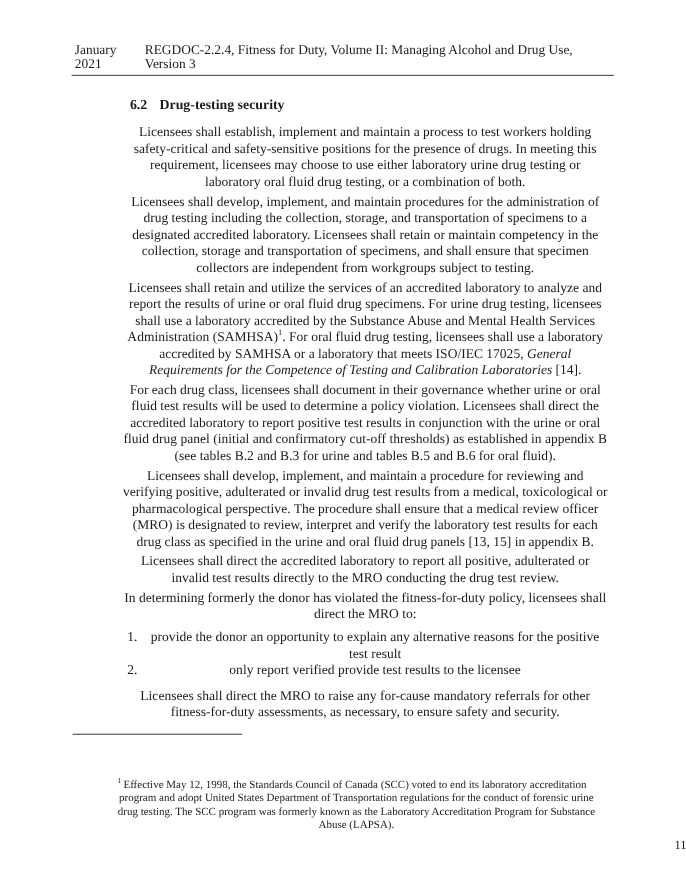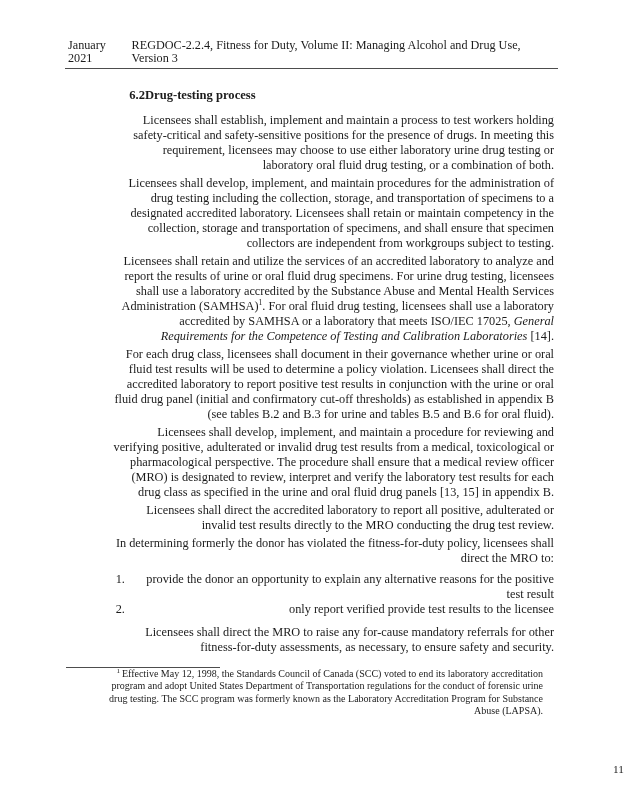--- a/index.html
+++ b/index.html
@@ -28,21 +28,21 @@
   .header-rule {
     border: none;
     border-top: 1.2px solid #4d4d4d;
     margin-top: 3px;
   }
   .content {
     margin-left: 27px;
     width: 462px;
     font-size: 12.3px;
     line-height: 15px;
-    text-align: right;
+    text-align: center;
   }
   .section-heading {
     margin-top: 19px;
     padding-left: 15px;
     font-size: 12.6px;
     font-weight: bold;
     line-height: 14px;
     display: flex;
   }
   .sec-num { display: inline-block; width: 38px; flex: none; }
@@ -61,20 +61,21 @@
   }
   ol.num-list li { margin: 0; }
   .footnote-rule {
     border: none;
     border-top: 1.2px solid #4d4d4d;
     width: 154px;
     margin-left: -26px;
     margin-top: 12px;
   }
   .footnote {
+    margin-top: 40px;
     margin-left: 5px;
     width: 446px;
     font-size: 10px;
     line-height: 12.4px;
     text-indent: -8px;
     padding-left: 8px;
   }
   .footnote .fn-marker {
     font-size: 7px;
     vertical-align: super;
@@ -98,21 +99,21 @@
   <div class="running-header">
     <span>January 2021</span>
     <span>REGDOC-2.2.4, Fitness for Duty, Volume II: Managing Alcohol and Drug Use, Version 3</span>
   </div>
   <hr class="header-rule">
 
   <div class="content">
 
     <div class="section-heading">
       <span class="sec-num">6.2</span>
-      <span>Drug-testing process</span>
+      <span>Drug-testing security</span>
     </div>
 
     <div class="paras">
         <p class="body-para"><span>Licensees shall establish, implement and maintain a process to test workers holding safety-critical and safety-sensitive positions for the presence of drugs. In meeting this requirement, licensees may choose to use either laboratory urine drug testing or laboratory oral fluid drug testing, or a combination of both.</span></p>
         <p class="body-para"><span>Licensees shall develop, implement, and maintain procedures for the administration of drug testing including the collection, storage, and transportation of specimens to a designated accredited laboratory. Licensees shall retain or maintain competency in the collection, storage and transportation of specimens, and shall ensure that specimen collectors are independent from workgroups subject to testing.</span></p>
         <p class="body-para"><span>Licensees shall retain and utilize the services of an accredited laboratory to analyze and report the results of urine or oral fluid drug specimens. For urine drug testing, licensees shall use a laboratory accredited by the Substance Abuse and Mental Health Services Administration (SAMHSA)</span><sup class="sup">1</sup><span>. For oral fluid drug testing, licensees shall use a laboratory accredited by SAMHSA or a laboratory that meets ISO/IEC 17025, </span><em>General Requirements for the Competence of Testing and Calibration Laboratories</em><span> [14].</span></p>
         <p class="body-para"><span>For each drug class, licensees shall document in their governance whether urine or oral fluid test results will be used to determine a policy violation. Licensees shall direct the accredited laboratory to report positive test results in conjunction with the urine or oral fluid drug panel (initial and confirmatory cut-off thresholds) as established in appendix B (see tables B.2 and B.3 for urine and tables B.5 and B.6 for oral fluid).</span></p>
         <p class="body-para"><span>Licensees shall develop, implement, and maintain a procedure for reviewing and verifying positive, adulterated or invalid drug test results from a medical, toxicological or pharmacological perspective. The procedure shall ensure that a medical review officer (MRO) is designated to review, interpret and verify the laboratory test results for each drug class as specified in the urine and oral fluid drug panels [13, 15] in appendix B.</span></p>
         <p class="body-para"><span>Licensees shall direct the accredited laboratory to report all positive, adulterated or invalid test results directly to the MRO conducting the drug test review.</span></p>
         <p class="body-para"><span>In determining formerly the donor has violated the fitness-for-duty policy, licensees shall direct the MRO to:</span></p>

